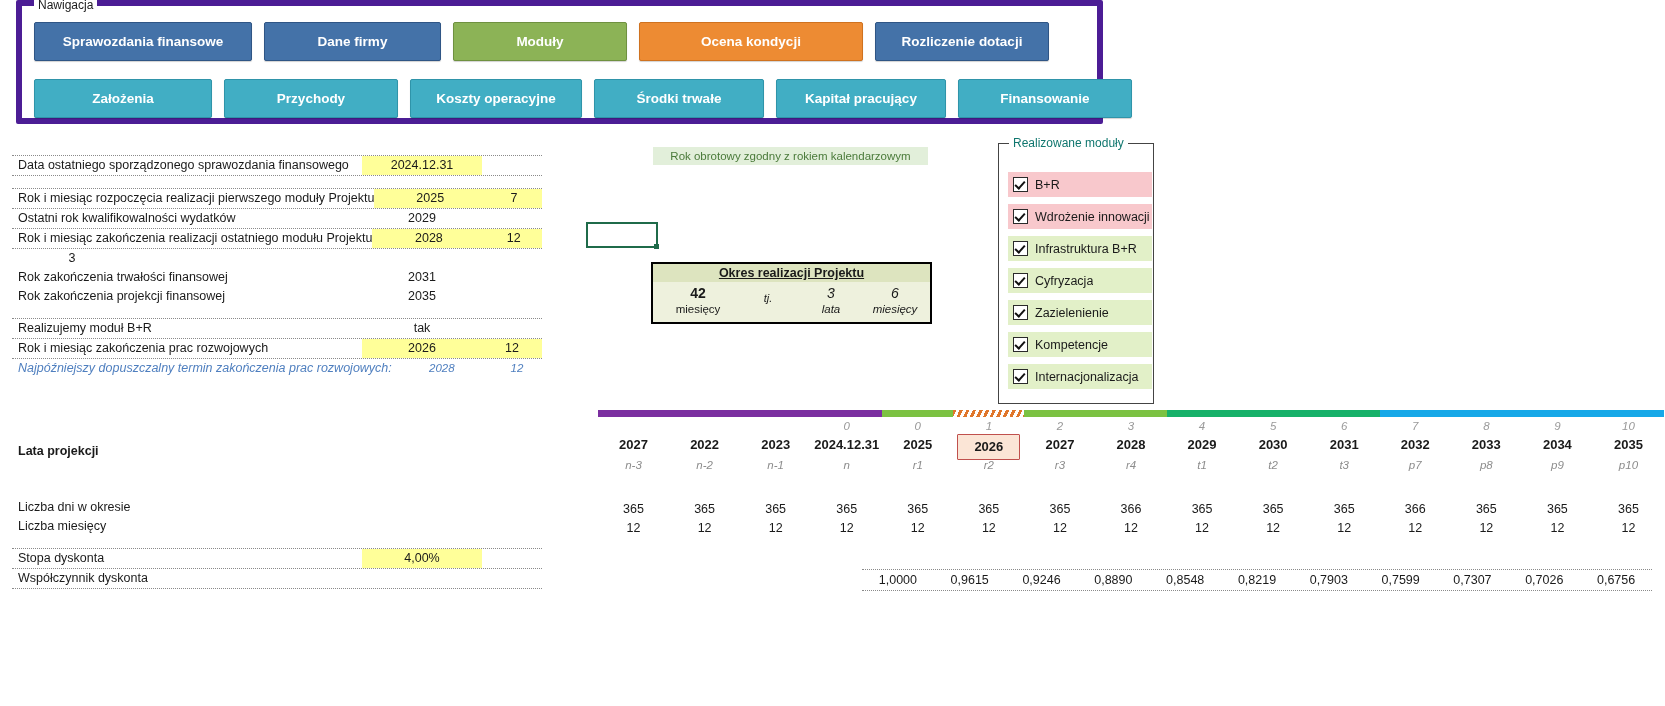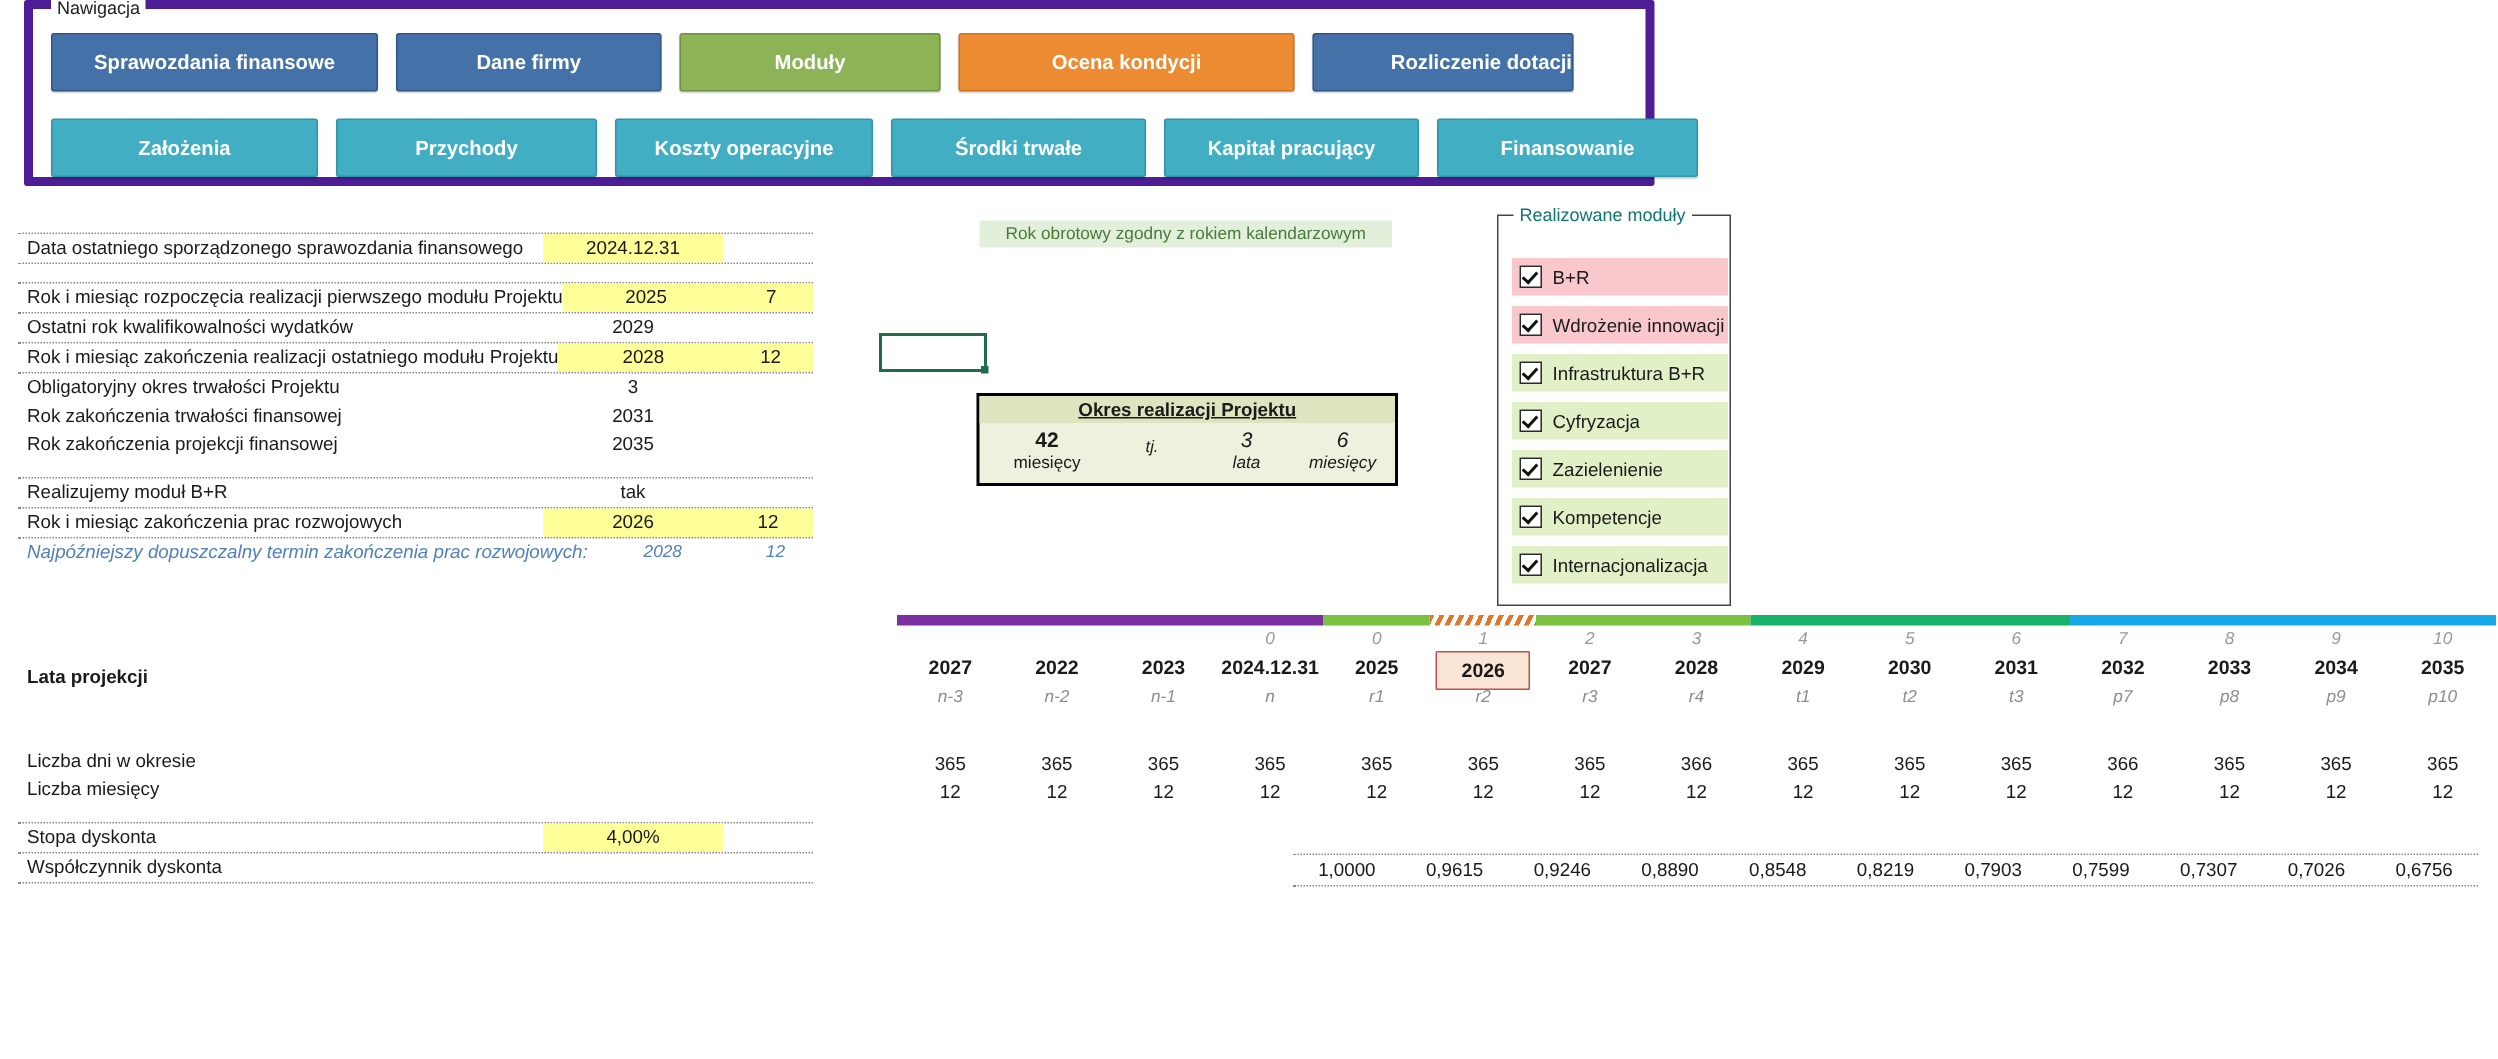--- a/index.html
+++ b/index.html
@@ -32,21 +32,21 @@
     border-radius:2px;cursor:pointer;
     box-shadow:0 1px 1px rgba(0,0,0,.18);
     white-space:nowrap;
   }
   .nav-btn.blue{background:#4472a8;border:1px solid #2f5585;}
   .nav-btn.green{background:#8cb356;border:1px solid #6f9140;}
   .nav-btn.orange{background:#ed8b33;border:1px solid #cf7220;}
   .nav-btn.teal{background:#41aec4;border:1px solid #2f94a9;}
 
   .w1{width:175px;} .w2{width:216px;} .w3{width:172px;}
-  .w4{width:222px;} .w5{width:172px;text-align:right;}
+  .w4{width:222px;} .w5{width:172px;}
   .t1{width:176px;} .t2{width:172px;} .t3{width:170px;}
   .t4{width:168px;} .t5{width:168px;} .t6{width:172px;}
 
   
   .params{position:absolute;left:12px;top:143px;width:530px;}
   .prow{
     position:relative;height:19px;line-height:19px;
     display:flex;align-items:center;
   }
   .prow .lbl{flex:1;padding-left:6px;white-space:nowrap;font-size:12.5px;}
@@ -190,36 +190,35 @@
 
 <div class="params" id="params-list">
     <div class="spacer"></div>
     <div class="prow dot-top dot-bot">
       <span class="lbl">Data ostatniego sporządzonego sprawozdania finansowego</span>
       <span class="v1 yellow">2024.12.31</span>
       <span class="v2"></span>
     </div>
     <div class="spacer"></div>
     <div class="prow dot-top dot-bot">
-      <span class="lbl">Rok i miesiąc rozpoczęcia realizacji pierwszego modułu Projektu</span>
+      <span class="lbl">Rok i miesiąc rozpoczęcia realizacji pierwszego moduły Projektu</span>
       <span class="v1 yellow">2025</span>
       <span class="v2 yellow">7</span>
     </div>
     <div class="prow ">
       <span class="lbl">Ostatni rok kwalifikowalności wydatków</span>
       <span class="v1">2029</span>
       <span class="v2"></span>
     </div>
     <div class="prow dot-top dot-bot">
       <span class="lbl">Rok i miesiąc zakończenia realizacji ostatniego modułu Projektu</span>
       <span class="v1 yellow">2028</span>
       <span class="v2 yellow">12</span>
     </div>
     <div class="prow ">
-      <span class="lbl">Obligatoryjny okres trwałości Projektu</span>
       <span class="v1">3</span>
       <span class="v2"></span>
     </div>
     <div class="prow ">
       <span class="lbl">Rok zakończenia trwałości finansowej</span>
       <span class="v1">2031</span>
       <span class="v2"></span>
     </div>
     <div class="prow ">
       <span class="lbl">Rok zakończenia projekcji finansowej</span>

